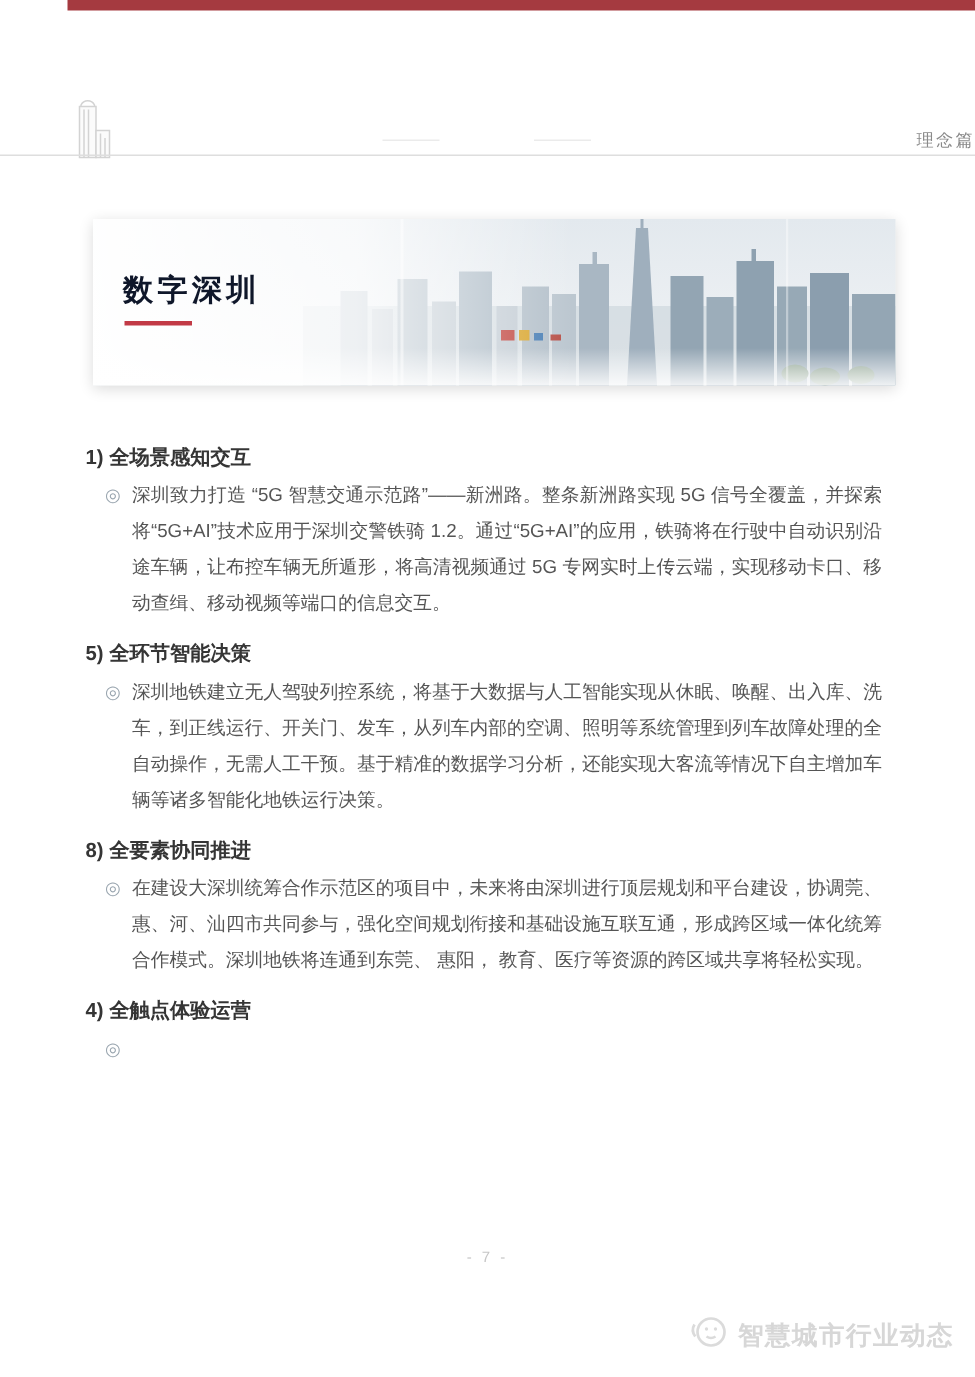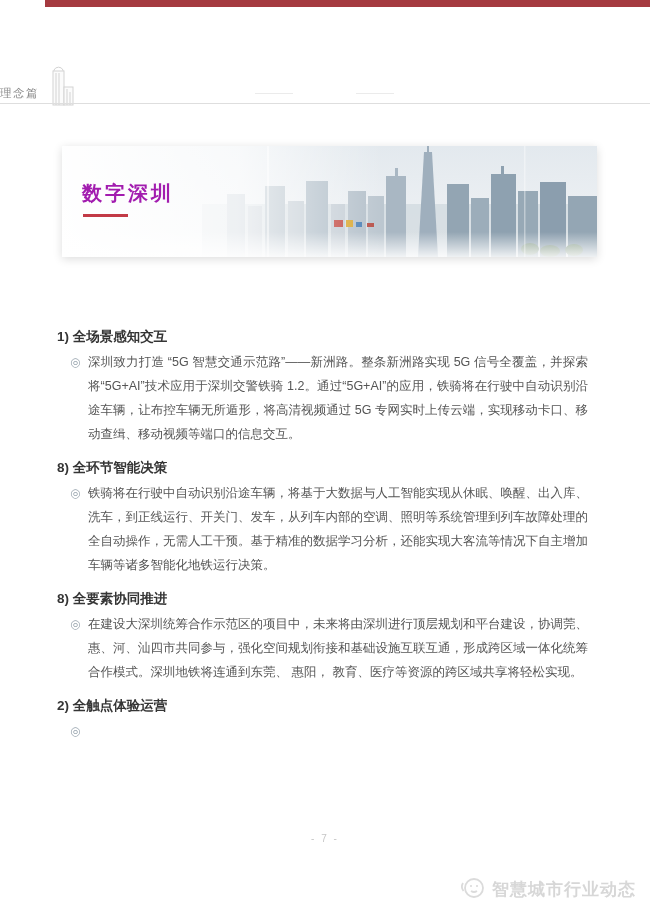--- a/index.html
+++ b/index.html
@@ -4,34 +4,34 @@
 <style>
   html,body{margin:0;padding:0;background:#ffffff;}
   #page{
     position:relative;width:650px;height:918px;margin:0 auto;background:#ffffff;
     overflow:hidden;font-family:"Liberation Sans","DejaVu Sans",sans-serif;
   }
   
   .top-bar{position:absolute;left:45px;right:0;top:0;height:7px;background:#a53a40;}
   
   .building-ic{position:absolute;left:44px;top:59px;}
-  .chapter{position:absolute;left:0;top:86px;width:650px;text-align:left;
+  .chapter{position:absolute;left:0;top:86px;width:650px;text-align:right;
     font-size:11.5px;color:#8a8a8a;letter-spacing:1.5px;}
   .chapter-dash{position:absolute;top:93px;height:1px;background:#ebebeb;width:38px;}
   .dash-l{left:255px;} .dash-r{right:256px;}
   .header-rule{position:absolute;left:0;right:0;top:103px;height:1px;background:#dedede;}
   
   .hero{position:absolute;left:62px;top:146px;width:535px;height:111px;
     box-shadow:0 2px 9px rgba(0,0,0,.14);background:#eef1f4;}
   .hero svg{display:block;}
   .hero-title{position:absolute;left:20px;top:34px;font-size:20px;font-weight:bold;
-    color:#a21caf;letter-spacing:3px;}
+    color:#0f172a;letter-spacing:3px;}
   .hero-underline{position:absolute;left:21px;top:68px;width:45px;height:2.5px;background:#c23a46;}
   
-  .content{position:absolute;left:57px;top:296px;width:531px;margin-top:32px;}
+  .content{position:absolute;left:57px;top:296px;width:531px;}
   .sec-head{font-size:13.5px;line-height:17px;font-weight:bold;color:#353535;margin:0 0 5px 0;}
   .sec-body{position:relative;padding-left:31px;margin:0 0 13px 0;font-size:12.5px;
     line-height:24px;color:#555555;text-align:justify;text-justify:inter-ideograph;}
   .bullet{position:absolute;left:13px;top:0;color:#98a4ae;font-size:12px;}
   
   .page-num{position:absolute;left:0;right:0;top:833px;text-align:center;
     font-size:10px;color:#c6c6c6;letter-spacing:2px;}
   .brand{position:absolute;right:14px;top:874px;display:flex;align-items:center;gap:6px;}
   .brand-name{font-size:17px;font-weight:bold;color:#d7d7d7;letter-spacing:1px;}
 </style>
@@ -126,37 +126,37 @@
 
     <div>
       <div class="sec-head">1) 全场景感知交互</div>
       <p class="sec-body">
         <span class="bullet">◎</span>
         <span>深圳致力打造 “5G 智慧交通示范路”——新洲路。整条新洲路实现 5G 信号全覆盖，并探索将“5G+AI”技术应用于深圳交警铁骑 1.2。通过“5G+AI”的应用，铁骑将在行驶中自动识别沿途车辆，让布控车辆无所遁形，将高清视频通过 5G 专网实时上传云端，实现移动卡口、移动查缉、移动视频等端口的信息交互。</span>
       </p>
     </div>
 
     <div>
-      <div class="sec-head">8) 全环节智能决策</div>
+      <div class="sec-head">5) 全环节智能决策</div>
       <p class="sec-body">
         <span class="bullet">◎</span>
-        <span>铁骑将在行驶中自动识别沿途车辆，将基于大数据与人工智能实现从休眠、唤醒、出入库、洗车，到正线运行、开关门、发车，从列车内部的空调、照明等系统管理到列车故障处理的全自动操作，无需人工干预。基于精准的数据学习分析，还能实现大客流等情况下自主增加车辆等诸多智能化地铁运行决策。</span>
+        <span>深圳地铁建立无人驾驶列控系统，将基于大数据与人工智能实现从休眠、唤醒、出入库、洗车，到正线运行、开关门、发车，从列车内部的空调、照明等系统管理到列车故障处理的全自动操作，无需人工干预。基于精准的数据学习分析，还能实现大客流等情况下自主增加车辆等诸多智能化地铁运行决策。</span>
       </p>
     </div>
 
     <div>
       <div class="sec-head">8) 全要素协同推进</div>
       <p class="sec-body">
         <span class="bullet">◎</span>
         <span>在建设大深圳统筹合作示范区的项目中，未来将由深圳进行顶层规划和平台建设，协调莞、惠、河、汕四市共同参与，强化空间规划衔接和基础设施互联互通，形成跨区域一体化统筹合作模式。深圳地铁将连通到东莞、 惠阳， 教育、医疗等资源的跨区域共享将轻松实现。</span>
       </p>
     </div>
 
     <div>
-      <div class="sec-head">2) 全触点体验运营</div>
+      <div class="sec-head">4) 全触点体验运营</div>
       <p class="sec-body">
         <span class="bullet">◎</span>
       </p>
     </div>
 
   </div>
 
   <div class="page-num">- 7 -</div>
 
   <div class="brand">

